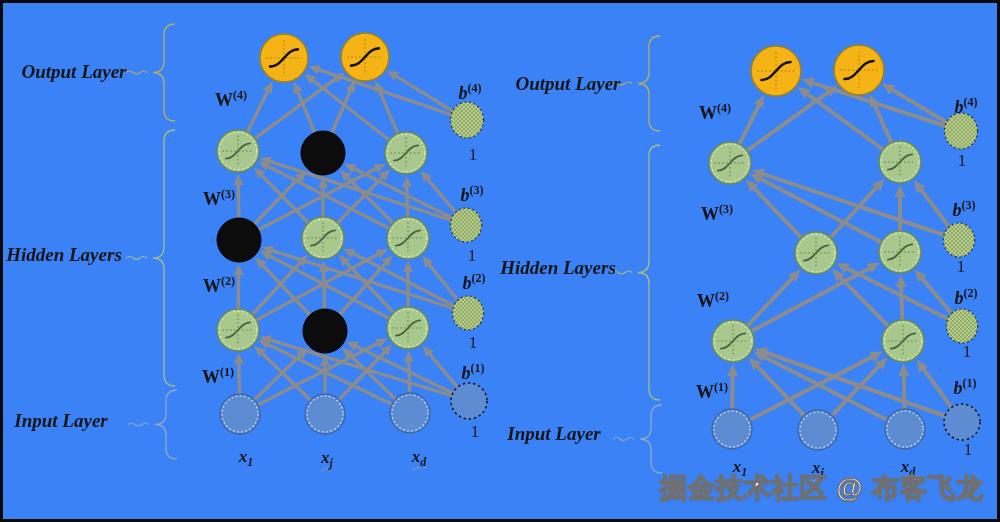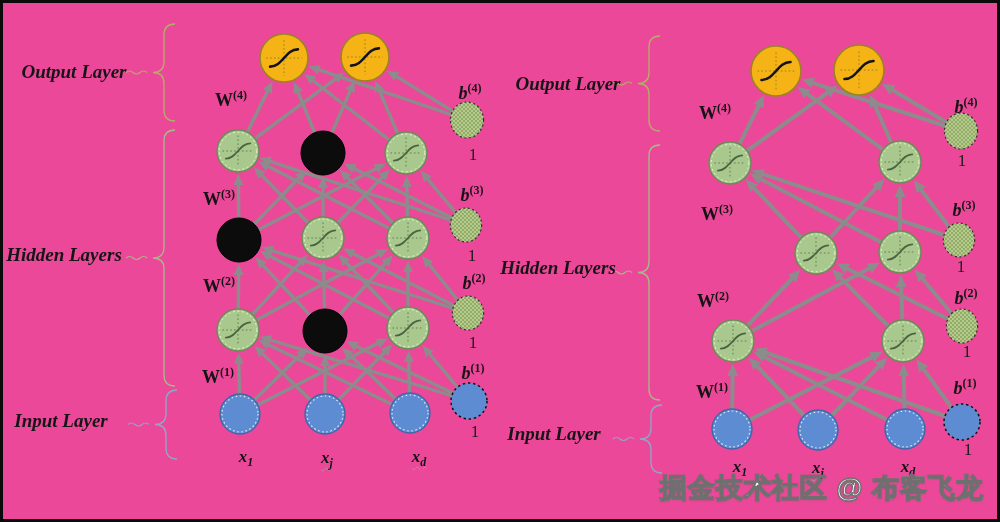--- a/index.html
+++ b/index.html
@@ -1,20 +1,20 @@
 <!DOCTYPE html>
 <html><head>
 <meta charset="utf-8">
 <style>
   html,body{margin:0;padding:0;background:#e8e8e8;}
   .stage{
     position:relative;
     width:1000px;height:522px;
     box-sizing:border-box;
-    background:#ec4899;
+    background:#3b82f6;
     border:3px solid #0a0a0a;
     overflow:hidden;
     font-family:"Liberation Serif", serif;
   }
   #net-svg{position:absolute;left:0;top:0;width:100%;height:100%;}
   #labels{position:absolute;left:0;top:0;width:100%;height:100%;pointer-events:none;}
   .math-label{
     position:absolute;
     transform:translate(-50%,-50%);
     white-space:nowrap;

